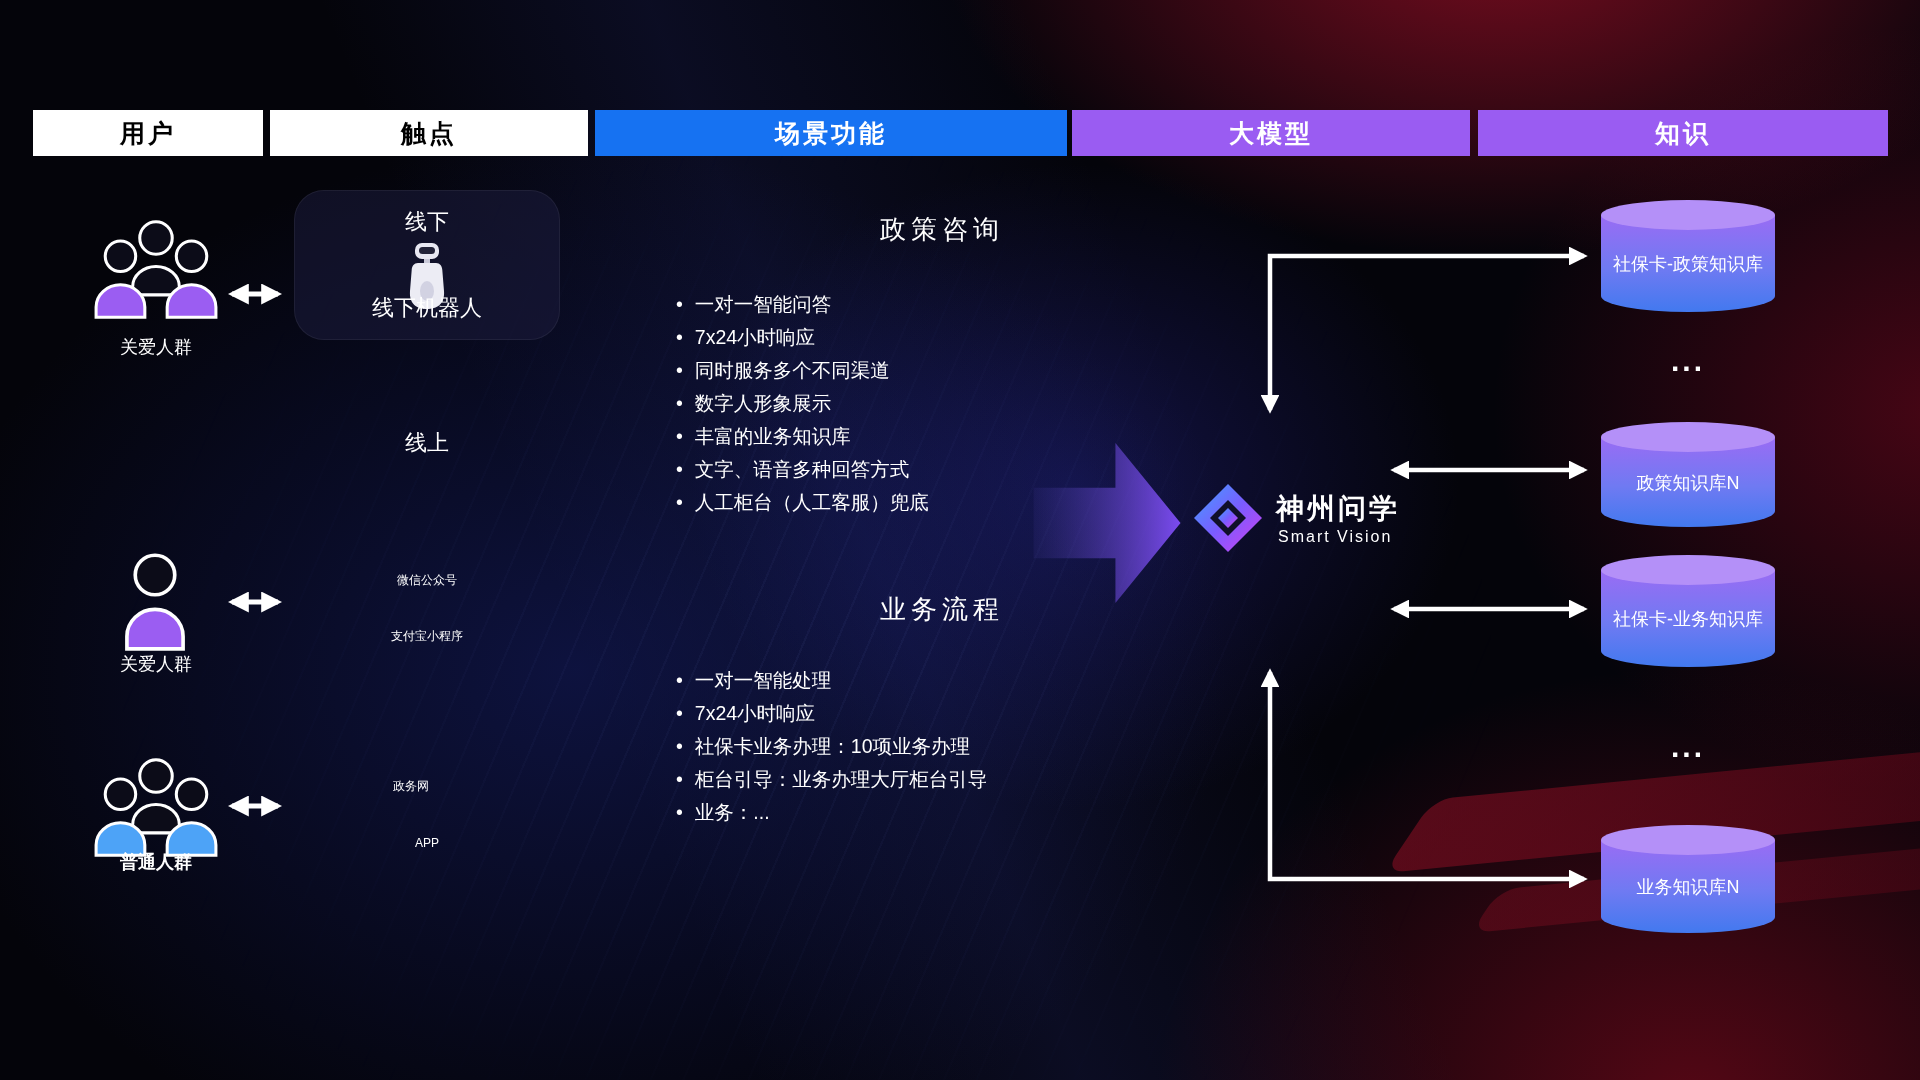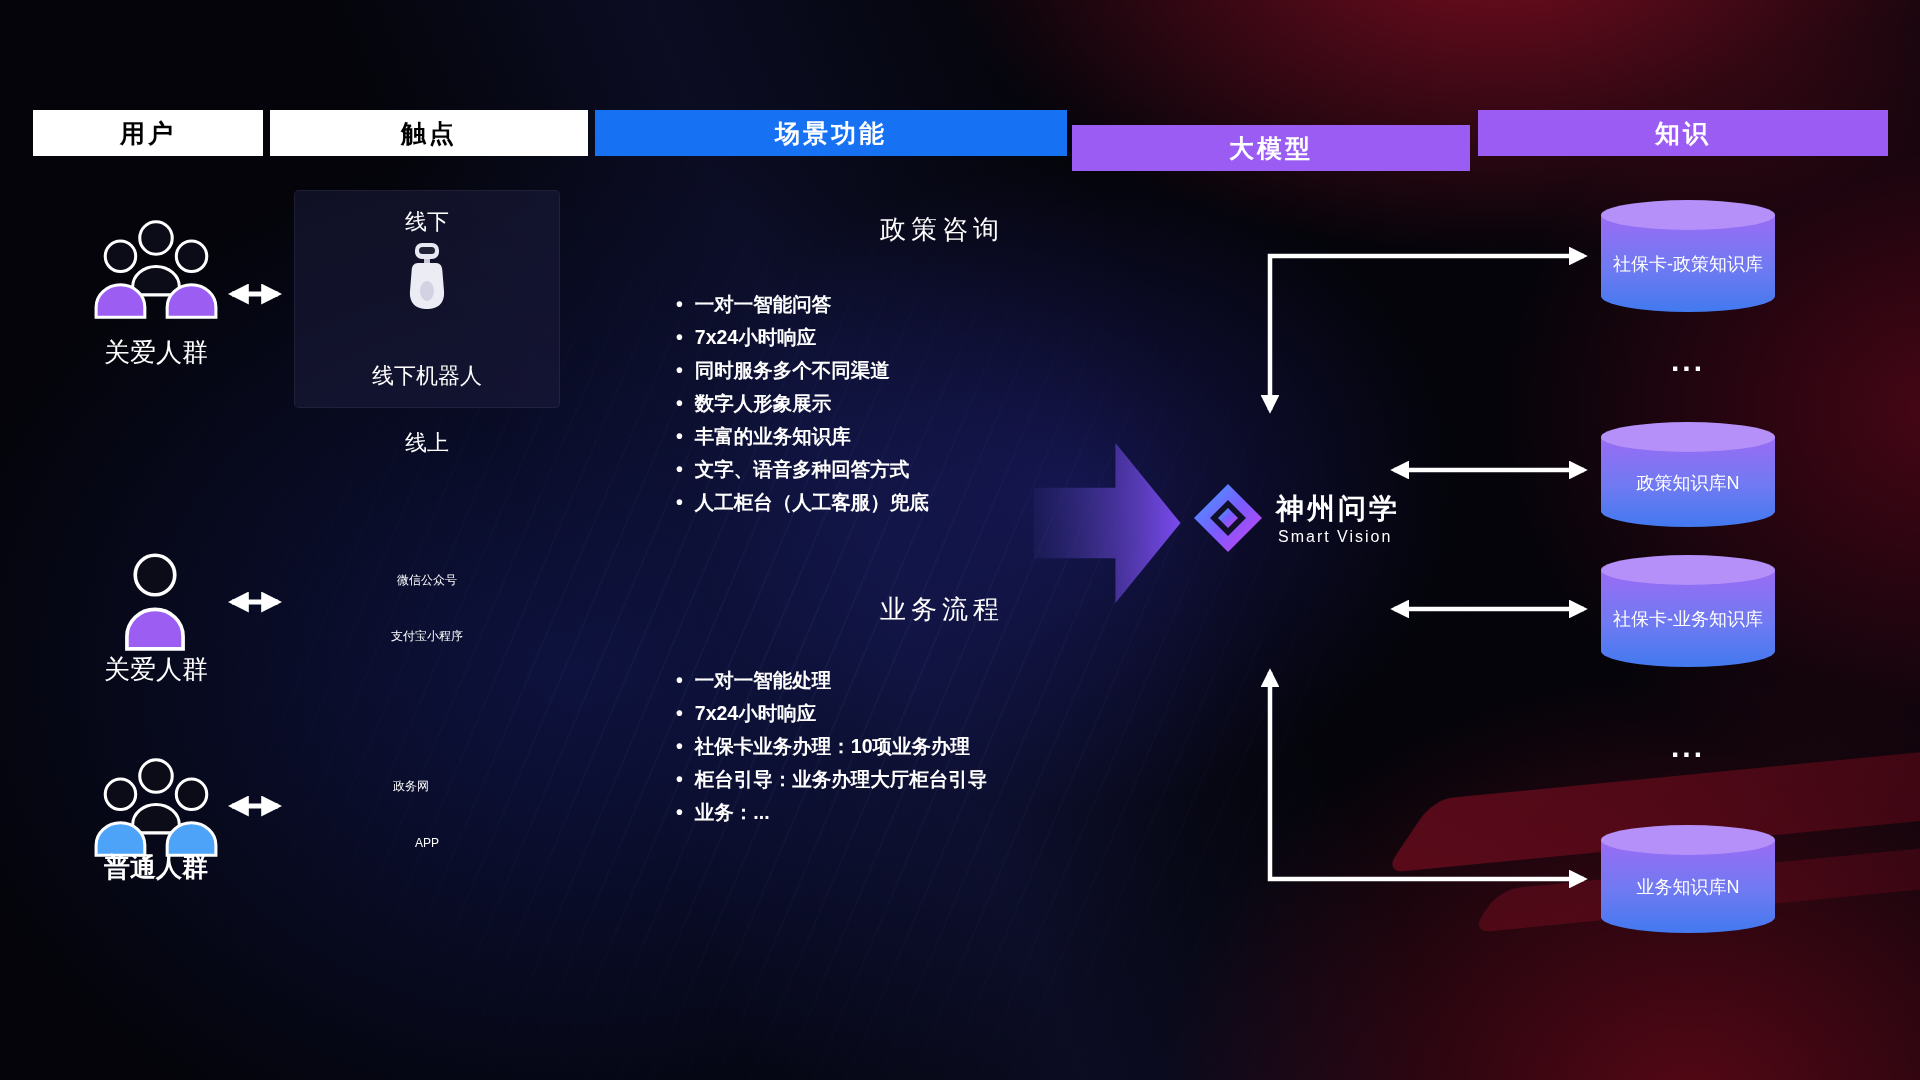--- a/index.html
+++ b/index.html
@@ -24,31 +24,31 @@
   }
   .rshape { position:absolute; background:linear-gradient(100deg,#8f0f24,#5c0616); border-radius:18px; transform:skewX(-38deg) rotate(-6deg); }
 
   .hdr { position:absolute; top:110px; height:46px; display:flex; align-items:center; justify-content:center;
          font-size:25px; font-weight:bold; letter-spacing:3px; }
   .hdr.white { background:#ffffff; color:#000; }
   .hdr.blue  { background:#1672f2; color:#fff; }
   .hdr.purple{ background:#9a5cf2; color:#fff; }
 
   .lbl { position:absolute; color:#fff; text-align:center; }
-  .usr-lbl { font-size:26px; }
-  .touch-card { position:absolute; left:294px; top:190px; width:266px; height:218px;
-                background:rgba(28,28,60,.55); border:1px solid rgba(255,255,255,.06); border-radius:5px; }
+  .usr-lbl { font-size:18px; }
+  .touch-card { position:absolute; left:294px; top:190px; width:266px; height:150px;
+                background:rgba(28,28,60,.55); border:1px solid rgba(255,255,255,.06); border-radius:30px; }
   .tc-title { position:absolute; left:0; right:0; top:16px; text-align:center; font-size:22px; }
   .tc-device{ position:absolute; left:0; right:0; bottom:16px; text-align:center; font-size:22px; }
   .tc-robot { position:absolute; left:50%; top:48px; transform:translateX(-50%); }
 
   .channel { font-size:12px; }
   .scene-title { position:absolute; width:344px; text-align:right; font-size:26px; letter-spacing:5px; }
   .blist { position:absolute; font-size:19.5px; }
-  .bullet { display:flex; align-items:baseline; height:33px; line-height:33px; white-space:nowrap;font-weight:bold; }
+  .bullet { display:flex; align-items:baseline; height:33px; line-height:33px; white-space:nowrap; }
   .bullet::before { content:"•"; margin-right:12px; }
 
   .logo-name { position:absolute; left:1276px; top:490px; font-size:28px; font-weight:bold; letter-spacing:3px; }
   .logo-sub  { position:absolute; left:1278px; top:528px; font-size:16px; letter-spacing:2px; }
 
   .cyl { position:absolute; left:1601px; width:174px;padding-left:20px; }
   .cyl .cyl-top  { position:absolute; top:0; left:0; right:0; height:30px; border-radius:50%; background:#b490f8; z-index:2; }
   .cyl .cyl-body { position:absolute; top:15px; left:0; right:0; bottom:0;
                    background:linear-gradient(180deg,#9a6cf4 0%, #6f7af2 55%, #4279ef 100%);
                    border-radius:0 0 50% 50% / 0 0 16px 16px; }
@@ -62,21 +62,21 @@
 <body>
 
 <div class="stage">
   <div class="streaks"></div>
   <div class="rshape" style="left:1430px; top:770px; width:560px; height:74px; opacity:.55;"></div>
   <div class="rshape" style="left:1505px; top:862px; width:520px; height:44px; opacity:.38;"></div>
 
   <div class="hdr white" style="left:33px;   width:230px;">用户</div>
   <div class="hdr white" style="left:270px;  width:318px;">触点</div>
   <div class="hdr blue" style="left:595px;  width:472px;font-family:Liberation Mono, monospace;">场景功能</div>
-  <div class="hdr purple" style="left:1072px; width:398px;margin-top:15px;">大模型</div>
+  <div class="hdr purple" style="left:1072px; width:398px;">大模型</div>
   <div class="hdr purple" style="left:1478px; width:410px;">知识</div>
 
   <svg style="position:absolute; left:90px; top:214px;" width="132" height="110" viewBox="0 0 130 105">
     <circle cx="65" cy="22" r="16" fill="#0c0c18" stroke="#fff" stroke-width="3"></circle>
     <path d="M42,78 v-8 a23,20 0 0 1 46,0 v8 z" fill="#0c0c18" stroke="#fff" stroke-width="3"></path>
     <circle cx="30" cy="40" r="15" fill="#0c0c18" stroke="#fff" stroke-width="3"></circle>
     <path d="M6,100 v-10 a24,22 0 0 1 48,0 v10 z" fill="#9b5df2" stroke="#fff" stroke-width="3"></path>
     <circle cx="100" cy="40" r="15" fill="#0c0c18" stroke="#fff" stroke-width="3"></circle>
     <path d="M76,100 v-10 a24,22 0 0 1 48,0 v10 z" fill="#9b5df2" stroke="#fff" stroke-width="3"></path>
   </svg>

